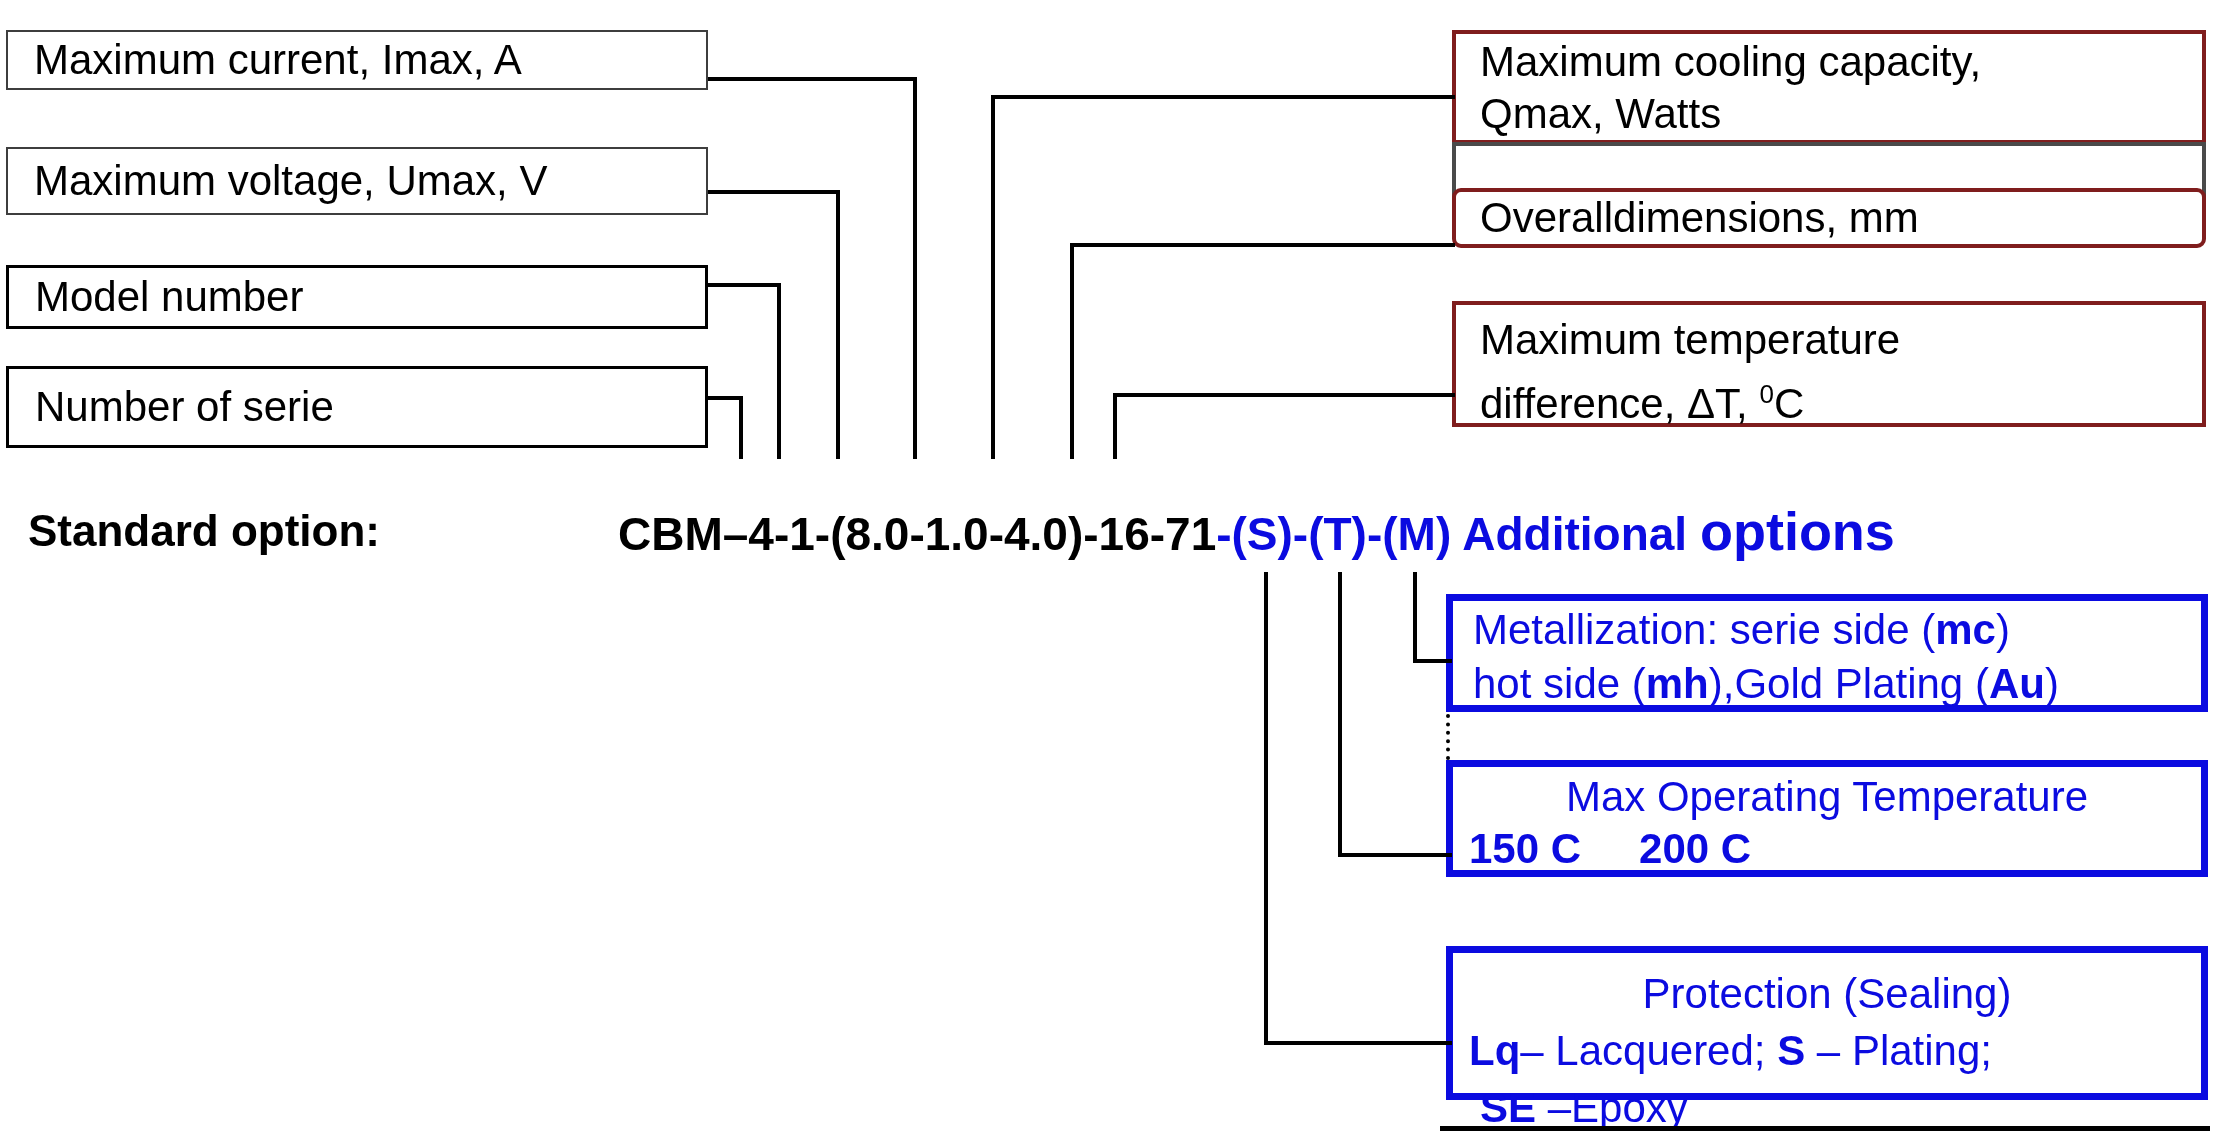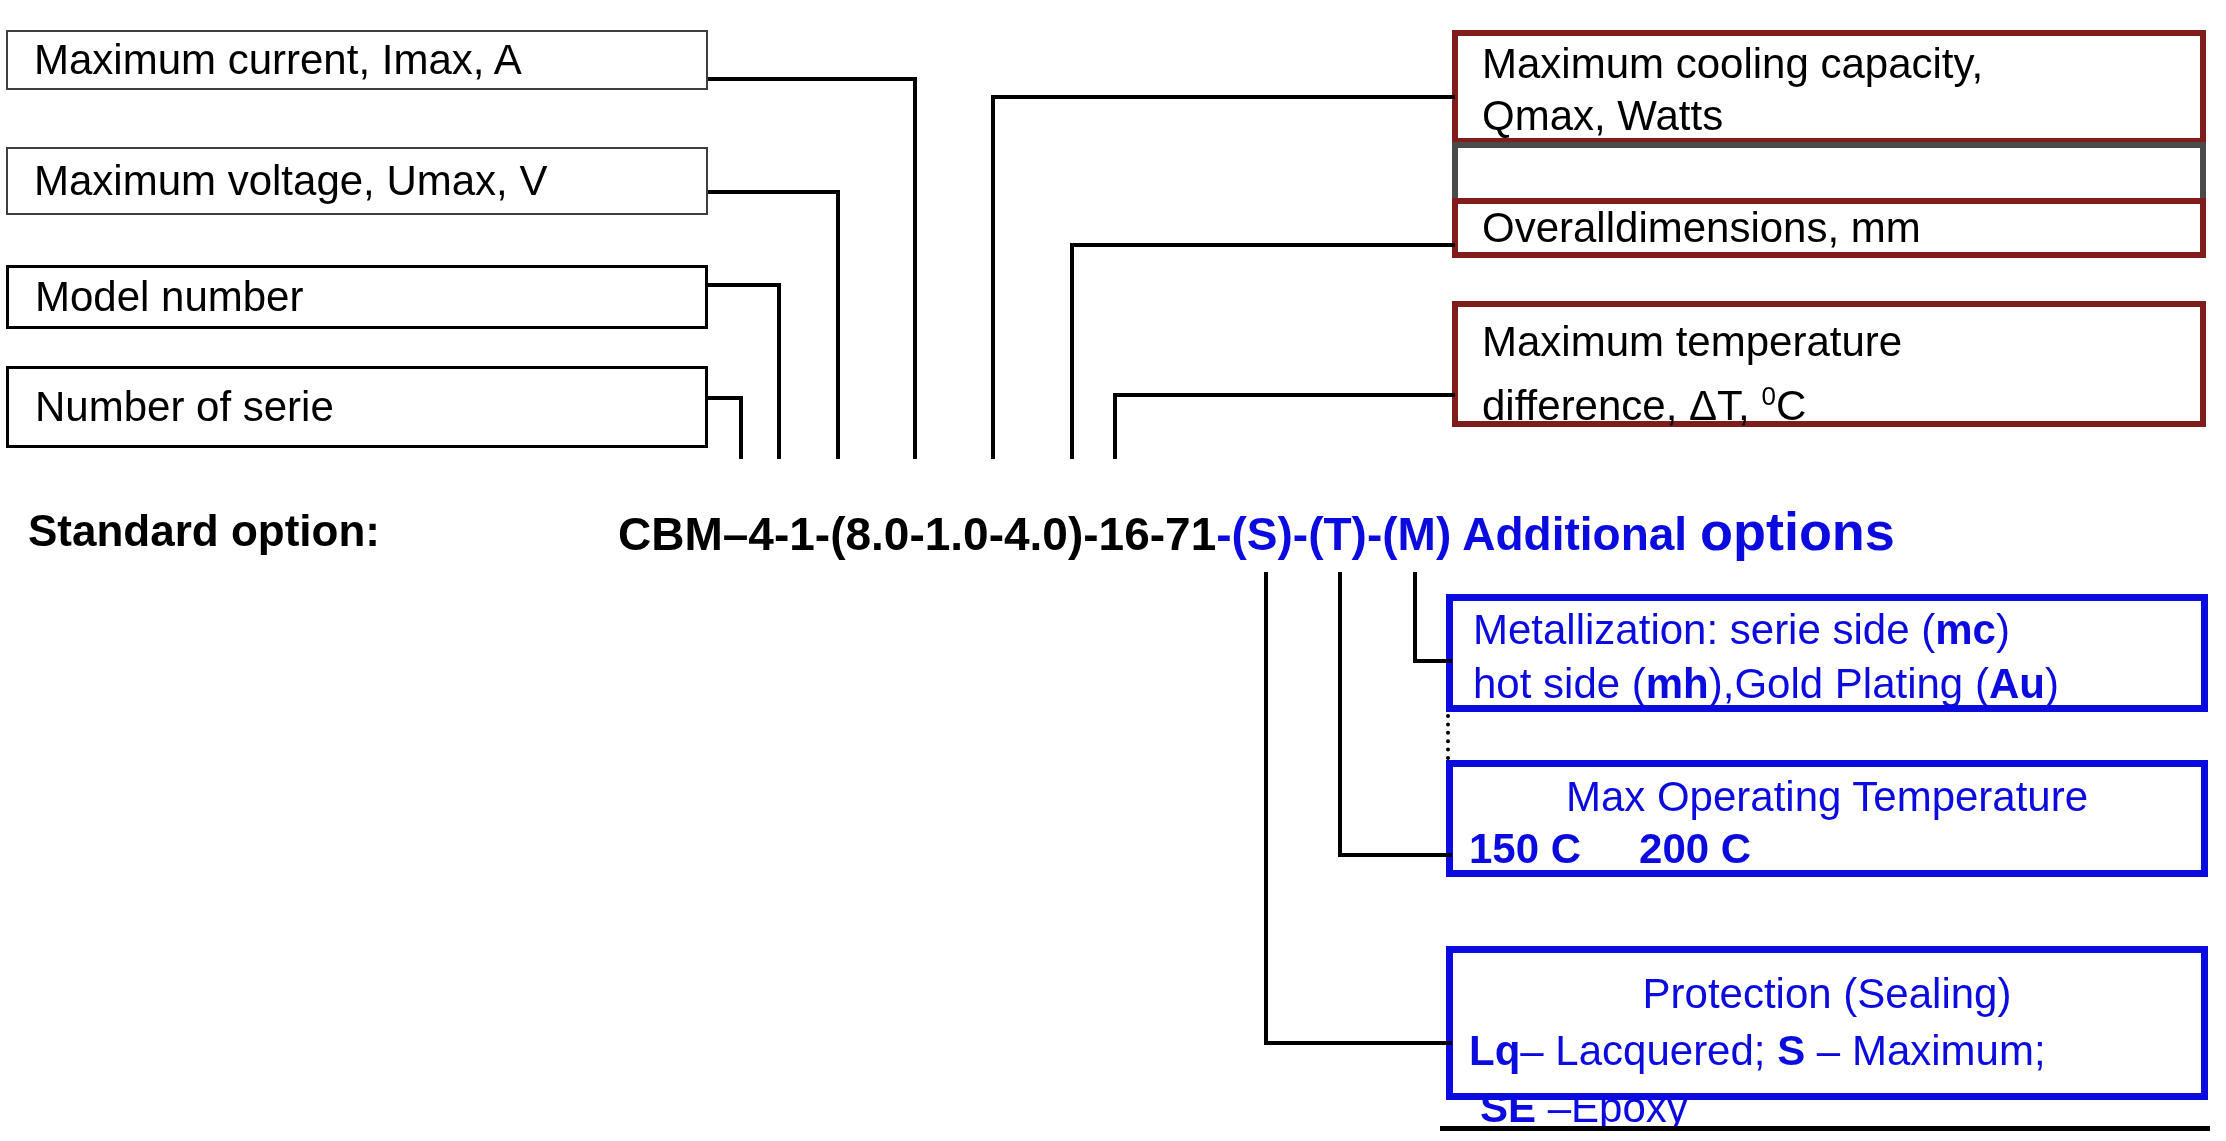--- a/index.html
+++ b/index.html
@@ -9,21 +9,21 @@
     font-family:"Liberation Sans", sans-serif; overflow:hidden; color:#000;
   }
   .box { position:absolute; background:#ffffff; box-sizing:border-box; }
   .lbox {
     left:6px; width:702px; border:2px solid #3e3e3e;
     display:flex; align-items:center; padding-left:26px;
     font-size:42px; color:#000; white-space:nowrap;
   }
   .lbox.heavy { border:3px solid #000; }
   .rbox {
-    left:1452px; width:754px; border:6px solid #7f1d1d;
+    left:1452px; width:754px; border:4px solid #7f1d1d;
     font-size:42px; color:#000; padding-left:24px; box-sizing:border-box;
     white-space:nowrap;
   }
   .obox {
     left:1446px; width:762px; border:7px solid var(--blue);
     font-size:42px; color:var(--blue); box-sizing:border-box; white-space:nowrap;
   }
   .hline, .vline { position:absolute; background:#000; }
   .hline { height:4px; }
   .vline { width:4px; }
@@ -60,21 +60,21 @@
     <span>Number of serie</span>
   </div>
 
   <div class="box rbox" style="top:30px; height:114px; padding-top:2px; line-height:52px;">
     <div>Maximum cooling capacity,</div>
     <div>Qmax, Watts</div>
   </div>
   <div class="box rbox" style="top:142px; height:62px; border-color:#4a4a4a;">
     <span></span>
   </div>
-  <div class="box rbox" style="top:198px; height:60px; display:flex; align-items:center;">
+  <div class="box rbox" style="top:188px; height:60px; display:flex; align-items:center;border-radius:9px;">
     <span>Overalldimensions, mm</span>
   </div>
   <div class="box rbox" style="top:301px; height:126px; padding-top:8px; line-height:54px;">
     <div>Maximum temperature</div>
     <div><span>difference, ΔT, </span><sup class="deg">0</sup><span>C</span></div>
   </div>
 
   <div class="stdopt">Standard option:</div>
   <div class="pn"><span>CBM–4-1-(8.0-1.0-4.0)-16-71</span><span class="blue">-(S)-(T)-(M)</span><span class="blue"> Additional </span><span class="opts bold">options</span></div>
 
@@ -83,21 +83,21 @@
     <div><span>hot side (</span><span class="bold">mh</span><span>),Gold Plating (</span><span class="bold">Au</span><span>)</span></div>
   </div>
 
   <div class="box obox" style="top:760px; height:117px; padding-top:4px; line-height:52px;">
     <div class="center">Max Operating Temperature</div>
     <div class="bold" style="padding-left:16px;"><span>150 C</span><span style="margin-left:58px;">200 C</span></div>
   </div>
 
   <div class="box obox" style="top:946px; height:154px; padding-top:12px; line-height:57px;">
     <div class="center">Protection (Sealing)</div>
-    <div style="padding-left:16px;"><span class="bold">Lq</span><span>– Lacquered; </span><span class="bold">S</span><span> – Maximum;</span></div>
+    <div style="padding-left:16px;"><span class="bold">Lq</span><span>– Lacquered; </span><span class="bold">S</span><span> – Plating;</span></div>
     <div style="padding-left:16px;margin-left:11px;"><span class="bold">SE</span><span> –Epoxy</span></div>
   </div>
 
   <div class="hline" style="left:1440px; top:1126px; width:770px; height:5px;"></div>
 
   <div class="hline" style="left:708px; top:77px;  width:209px;"></div>
   <div class="vline" style="left:913px; top:77px;  height:382px;"></div>
 
   <div class="hline" style="left:708px; top:190px; width:132px;"></div>
   <div class="vline" style="left:836px; top:190px; height:269px;"></div>

